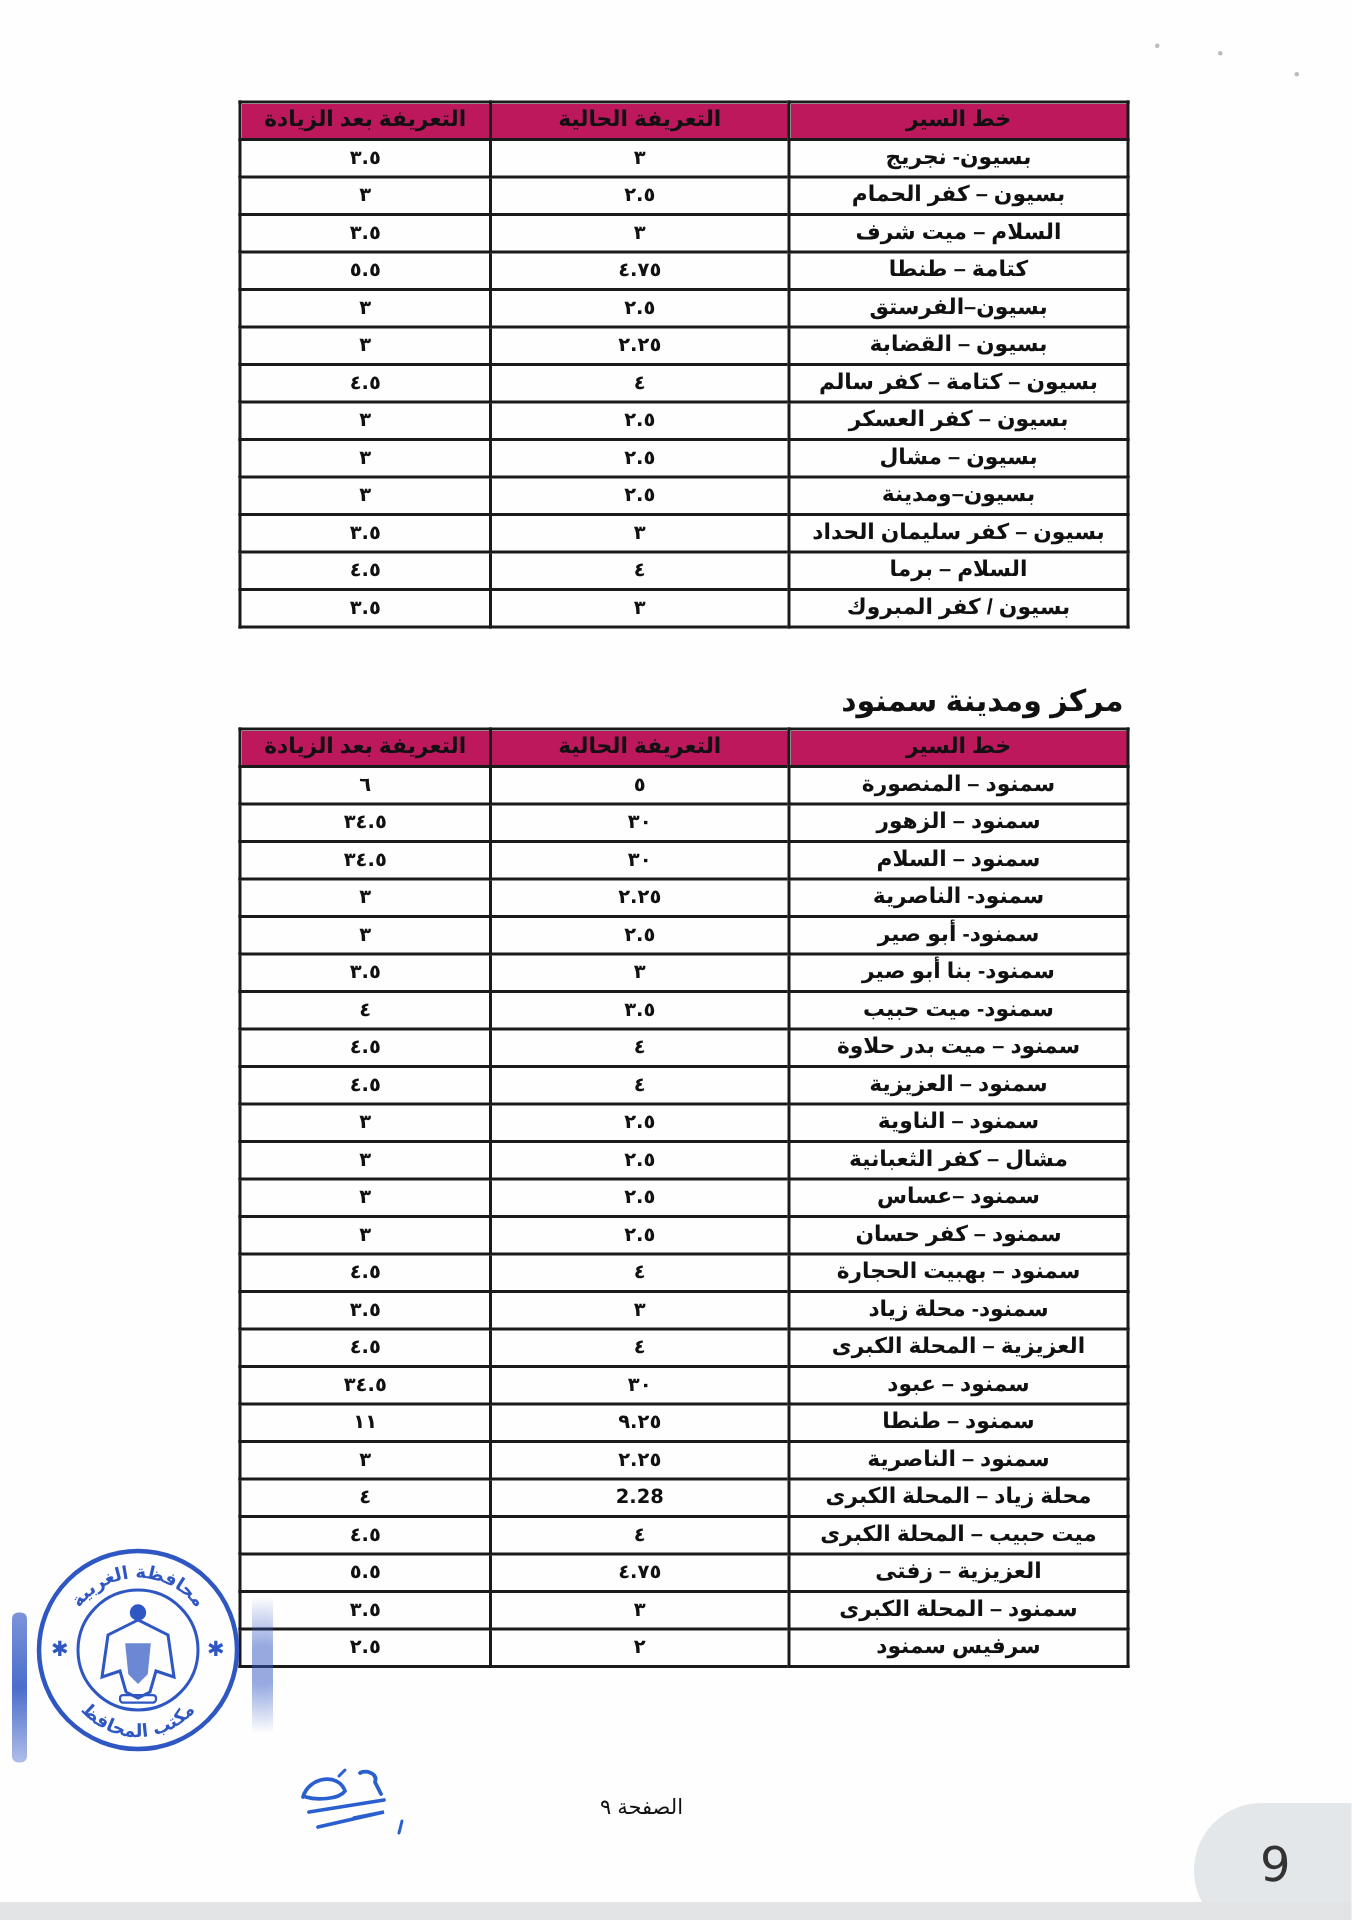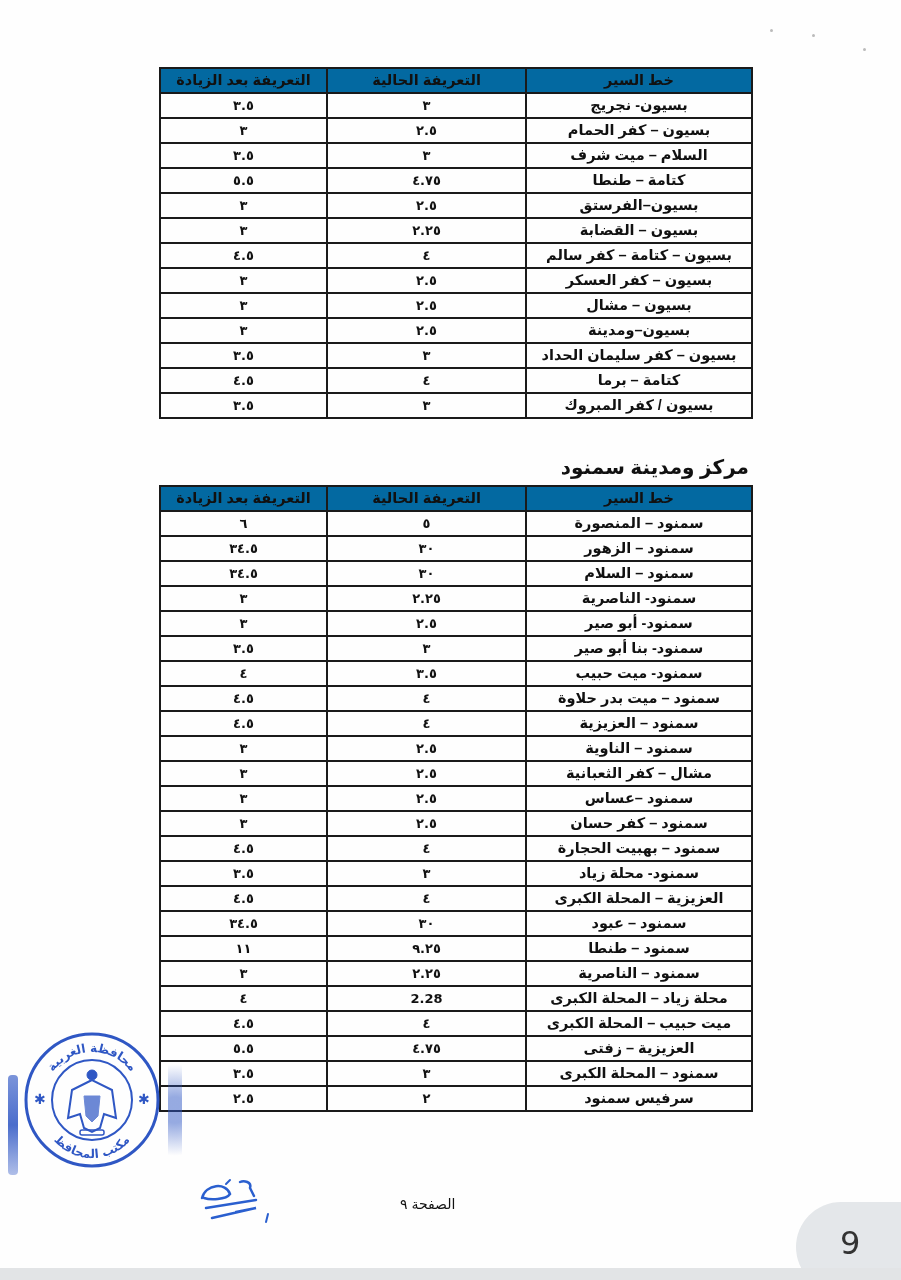--- a/index.html
+++ b/index.html
@@ -36,21 +36,21 @@
       text-align: center;
       font-size: 14.5px;
       font-weight: bold;
       padding: 0;
       height: 23px;
       line-height: 23px;
       white-space: nowrap;
       overflow: hidden;
     }
     table.fare th {
-      background: #0369a1;
+      background: #be185d;
       font-size: 14.5px;
     }
     table.fare col.c-route { width: 226px; }
     table.fare col.c-cur { width: 199px; }
     table.fare col.c-new { width: 167px; }
     table.fare td.num {
       font-family: "DejaVu Sans", sans-serif;
       font-size: 13px;
     }
     #table1 { top: 67px; }
@@ -204,21 +204,21 @@
           <td>بسيون–ومدينة</td>
           <td class="num">٢.٥</td>
           <td class="num">٣</td>
         </tr>
         <tr>
           <td>بسيون – كفر سليمان الحداد</td>
           <td class="num">٣</td>
           <td class="num">٣.٥</td>
         </tr>
         <tr>
-          <td>كتامة – برما</td>
+          <td>السلام – برما</td>
           <td class="num">٤</td>
           <td class="num">٤.٥</td>
         </tr>
         <tr>
           <td>بسيون / كفر المبروك</td>
           <td class="num">٣</td>
           <td class="num">٣.٥</td>
         </tr>
       </tbody>
   </table>

